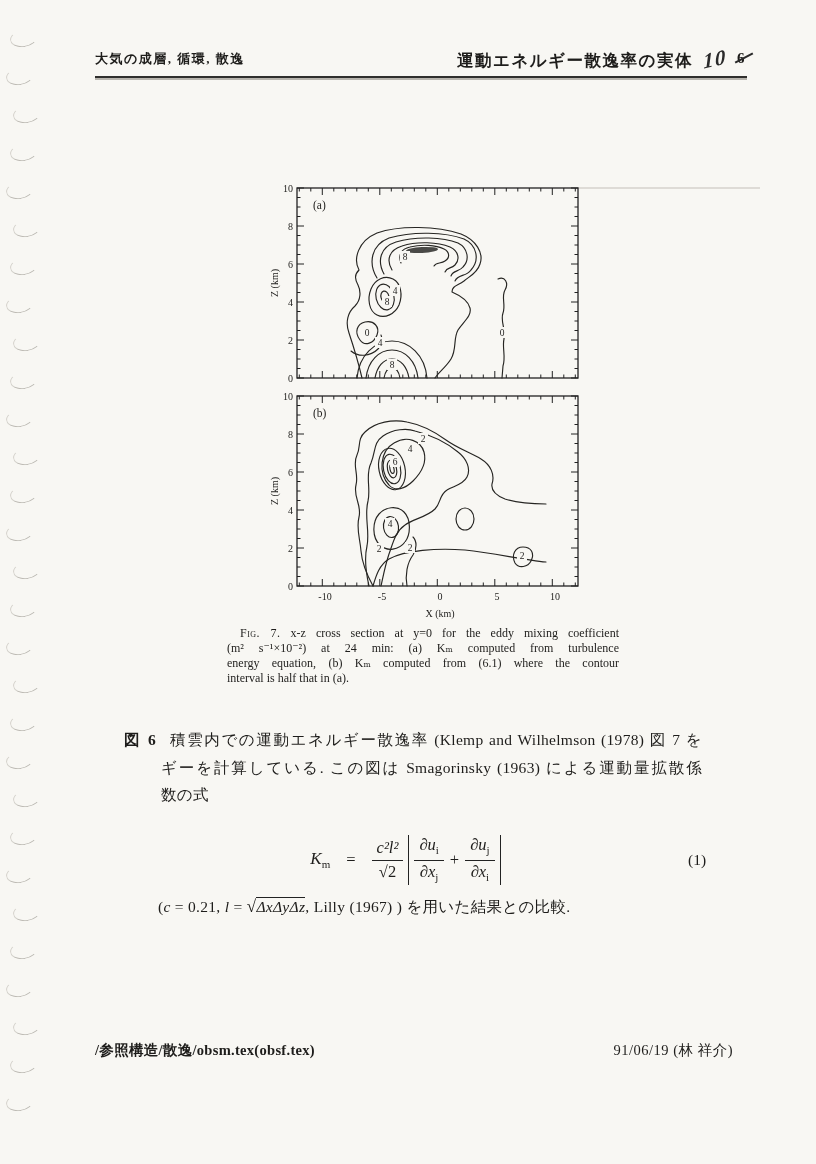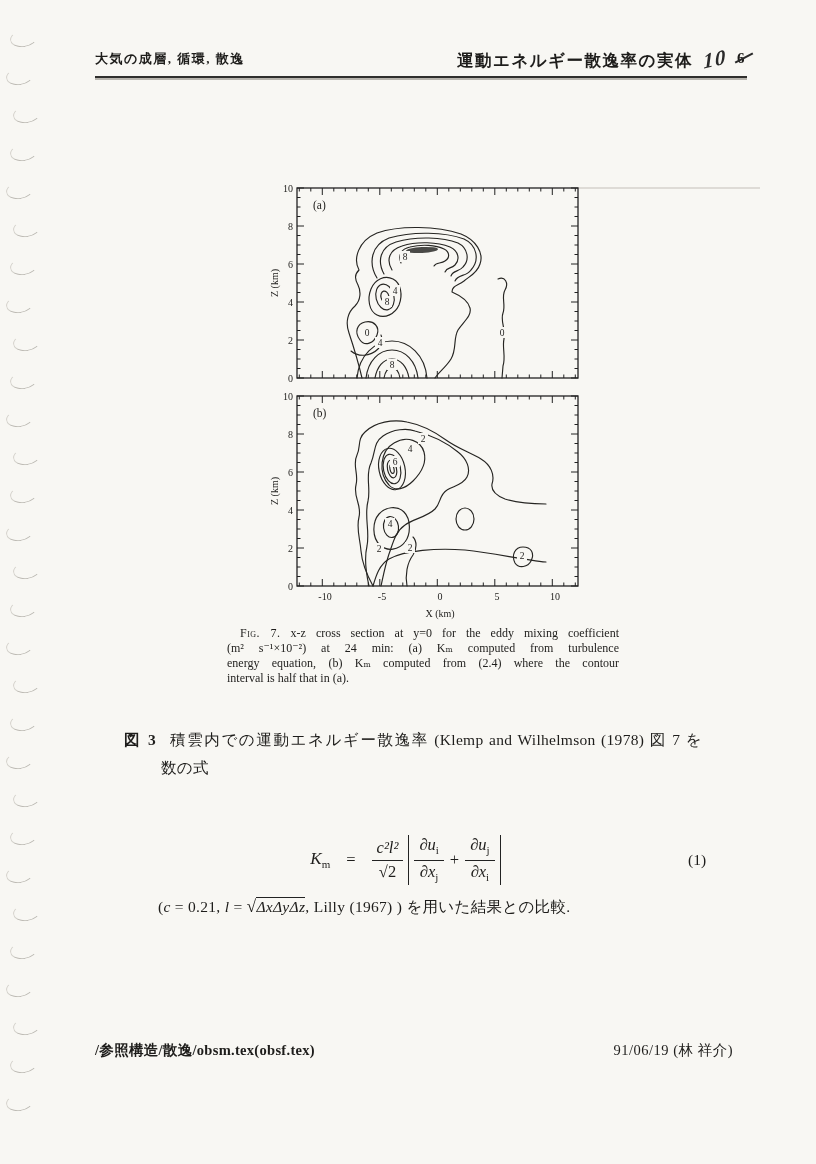--- a/index.html
+++ b/index.html
@@ -415,26 +415,27 @@
   <text class="clab" x="114" y="161" text-anchor="middle">2</text>
   <rect class="labbg" x="140" y="151" width="10" height="11"></rect>
   <text class="clab" x="145" y="160" text-anchor="middle">2</text>
   <rect class="labbg" x="252" y="159" width="10" height="11"></rect>
   <text class="clab" x="257" y="168" text-anchor="middle">2</text>
 </svg>
 
 <div class="abs caption">
   <div class="cap-line first"><span class="smallcaps">Fig. 7.</span> <i style="font-style:normal;">x-z cross section at y=0 for the eddy mixing coefficient</i></div>
   <div class="cap-line">(m² s⁻¹×10⁻²) at 24 min: (a) Kₘ computed from turbulence</div>
-  <div class="cap-line">energy equation, (b) Kₘ computed from (2.4) where the contour</div>
+  <div class="cap-line">energy equation, (b) Kₘ computed from (6.1) where the contour</div>
   <div class="cap-line last">interval is half that in (a).</div>
 </div>
 
 <div class="abs para">
-  <div class="pline"><span class="fig-label">図 3</span><span>積雲内での運動エネルギー散逸率 (Klemp and Wilhelmson (1978) 図 7 を</span></div>
+  <div class="pline"><span class="fig-label">図 6</span><span>積雲内での運動エネルギー散逸率 (Klemp and Wilhelmson (1978) 図 7 を</span></div>
+  <div class="pline cont">ギーを計算している. この図は Smagorinsky (1963) による運動量拡散係</div>
   <div class="pline cont last">数の式</div>
 </div>
 
 <div class="abs equation">
   <span class="eq-k"><i>K</i><sub>m</sub></span>
   <span class="eq-sign">=</span>
   <span class="frac">
     <span class="num"><i>c²l²</i></span>
     <span class="den">√2</span>
   </span>

